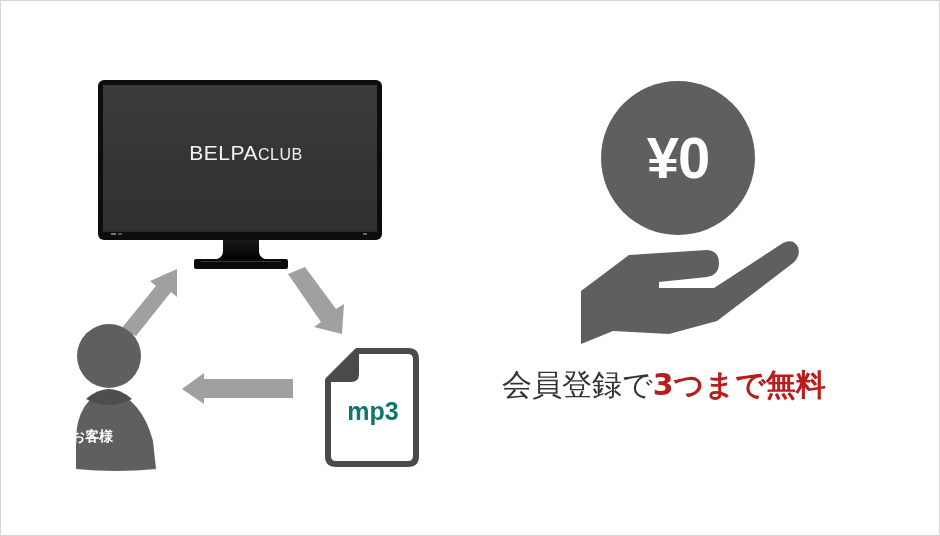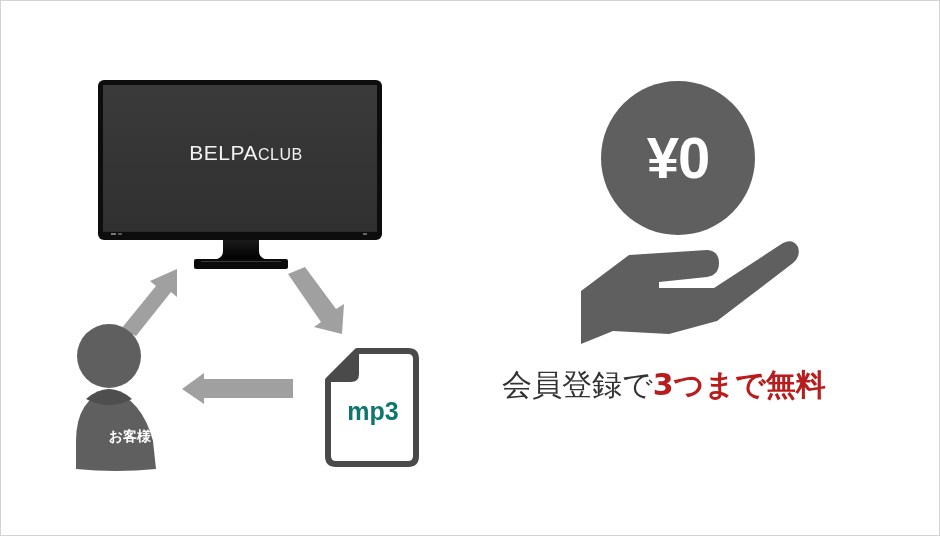--- a/index.html
+++ b/index.html
@@ -23,21 +23,21 @@
       color: #f2f2f2;
       font-family: "Liberation Sans", "DejaVu Sans", sans-serif;
       letter-spacing: 0.5px;
       white-space: nowrap;
     }
     .monitor-label .big { font-size: 21px; }
     .monitor-label .small { font-size: 16px; }
     .person-label {
       position: absolute;
       left: 70px; top: 427px; width: 80px;
-      text-align: right;
+      text-align: left;
       color: #ffffff;
       font-size: 14px;
       font-weight: bold;
     }
     .file-label {
       position: absolute;
       left: 326px; top: 396px; width: 92px;
       text-align: center;
       color: #0f766e;
       font-family: "Liberation Sans", "DejaVu Sans", sans-serif;

